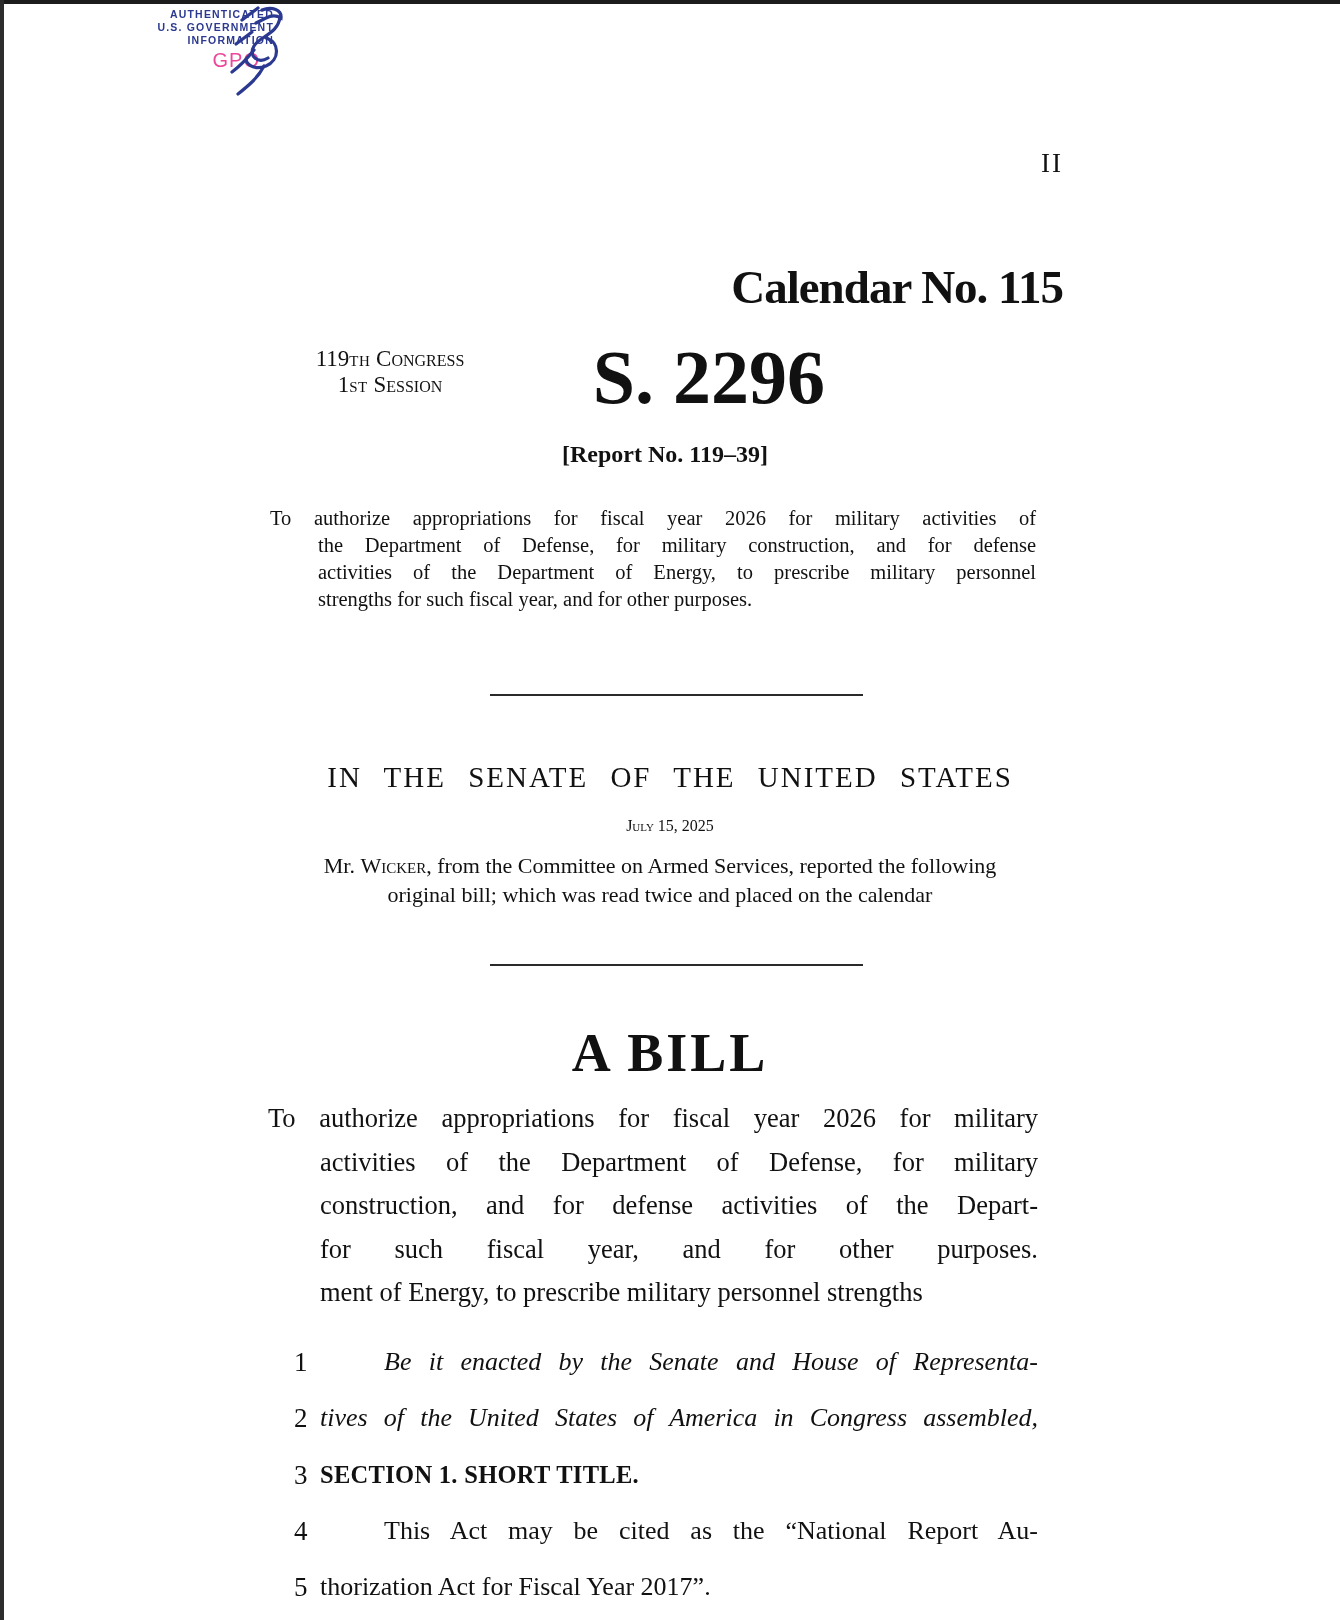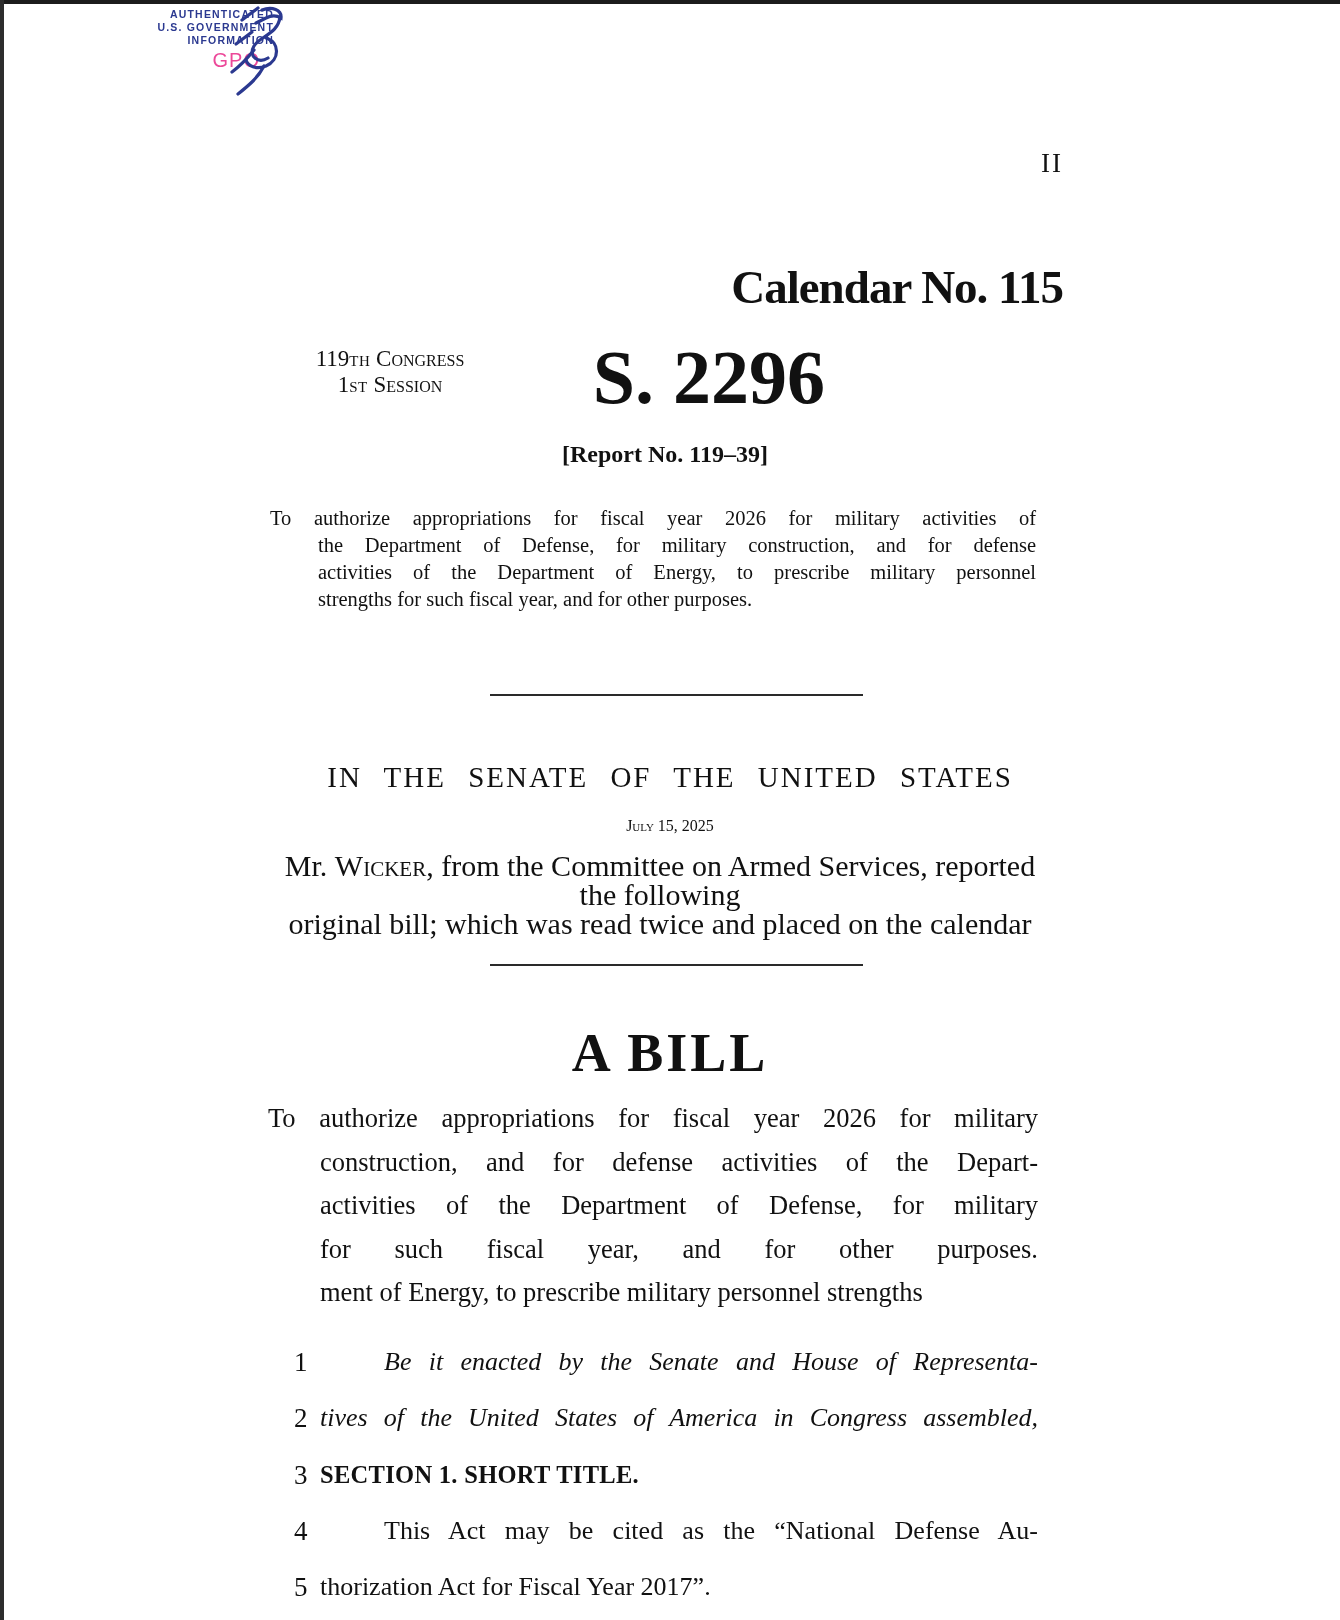--- a/index.html
+++ b/index.html
@@ -35,21 +35,21 @@
   .pre1 .ln:not(:last-child){text-align:justify;text-align-last:justify;}
 
   .rule{position:absolute;left:490px;width:373px;height:2px;background:#2a2a2a;}
   .rule1{top:694px;}
   .rule2{top:964px;}
 
   .senate{position:absolute;left:280px;top:761px;width:780px;text-align:center;font-size:29px;
     letter-spacing:2px;word-spacing:13px;white-space:nowrap;}
   .sdate{position:absolute;left:280px;top:817px;width:780px;text-align:center;font-size:16px;}
   .sdate .sc{font-variant:small-caps;}
-  .sponsor{position:absolute;left:270px;top:851px;width:780px;text-align:center;font-size:30px;line-height:29px;}
+  .sponsor{position:absolute;left:270px;top:851px;width:780px;text-align:center;font-size:22px;line-height:29px;}
   .sponsor .sc{font-variant:small-caps;}
 
   .abill{position:absolute;left:280px;top:1022px;width:780px;text-align:center;
     font-size:54px;font-weight:bold;letter-spacing:3px;white-space:nowrap;}
 
   .pre2{position:absolute;left:268px;top:1097px;width:770px;font-size:26.5px;line-height:43.5px;}
   .pre2 .ln{padding-left:52px;}
   .pre2 .ln:first-child{padding-left:0;}
   .pre2 .ln:not(:last-child){text-align:justify;text-align-last:justify;}
 
@@ -115,41 +115,41 @@
     <div><span>Mr. </span><span class="sc">Wicker</span><span>, from the Committee on Armed Services, reported the following</span></div>
     <div><span>original bill; which was read twice and placed on the calendar</span></div>
   </div>
 
   <div class="rule rule2"></div>
 
   <div class="abill">A BILL</div>
 
   <div class="pre2">
     <div class="ln">To authorize appropriations for fiscal year 2026 for military</div>
+    <div class="ln">activities of the Department of Defense, for military</div>
     <div class="ln">construction, and for defense activities of the Depart-</div>
-    <div class="ln">activities of the Department of Defense, for military</div>
     <div class="ln">for such fiscal year, and for other purposes.</div>
     <div class="ln">ment of Energy, to prescribe military personnel strengths</div>
   </div>
 
   <div class="bodylines">
     <div class="bl">
       <span class="num">1</span>
       <span class="bt it ind just">Be it enacted by the Senate and House of Representa-</span>
     </div>
     <div class="bl">
       <span class="num">2</span>
       <span class="bt it just">tives of the United States of America in Congress assembled,</span>
     </div>
     <div class="bl">
       <span class="num">3</span>
       <span class="bt hd">SECTION 1. SHORT TITLE.</span>
     </div>
     <div class="bl">
       <span class="num">4</span>
-      <span class="bt ind just">This Act may be cited as the “National Defense Au-</span>
+      <span class="bt ind just">This Act may be cited as the “National Report Au-</span>
     </div>
     <div class="bl">
       <span class="num">5</span>
       <span class="bt">thorization Act for Fiscal Year 2017”.</span>
     </div>
   </div>
 </div>
 
 </body></html>

